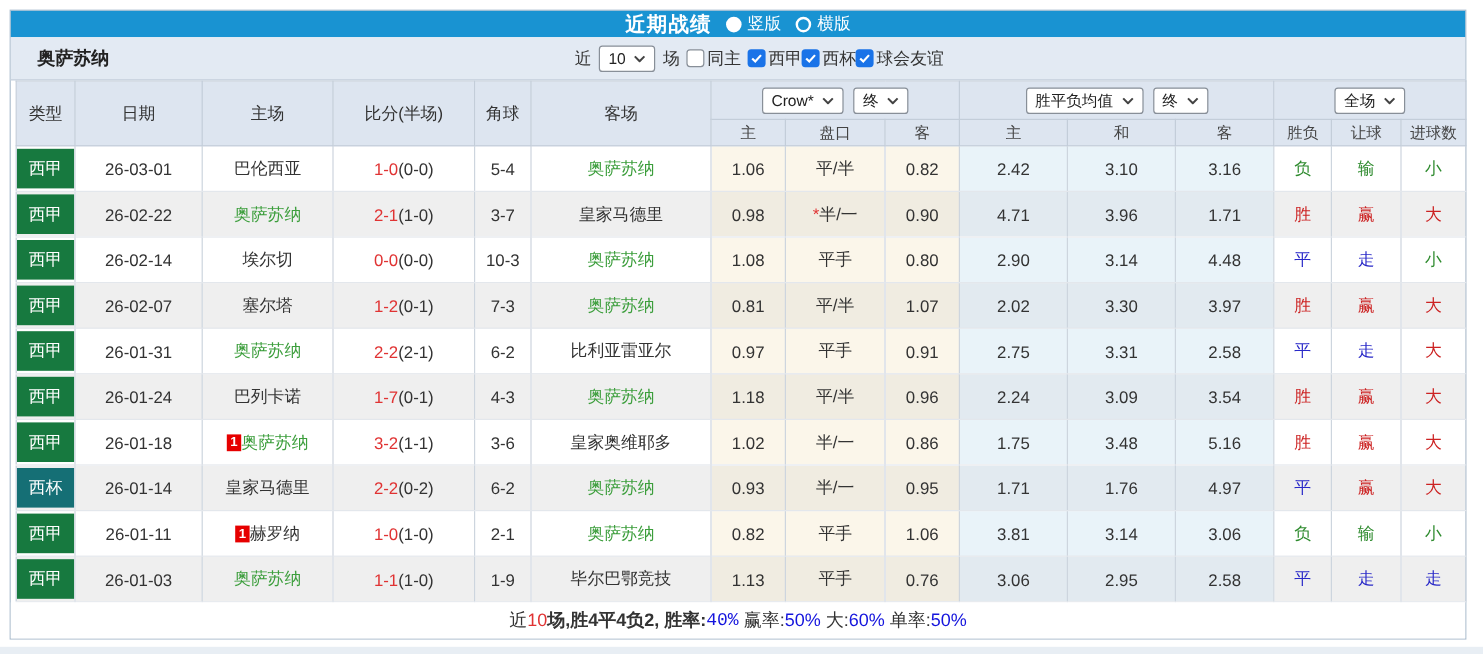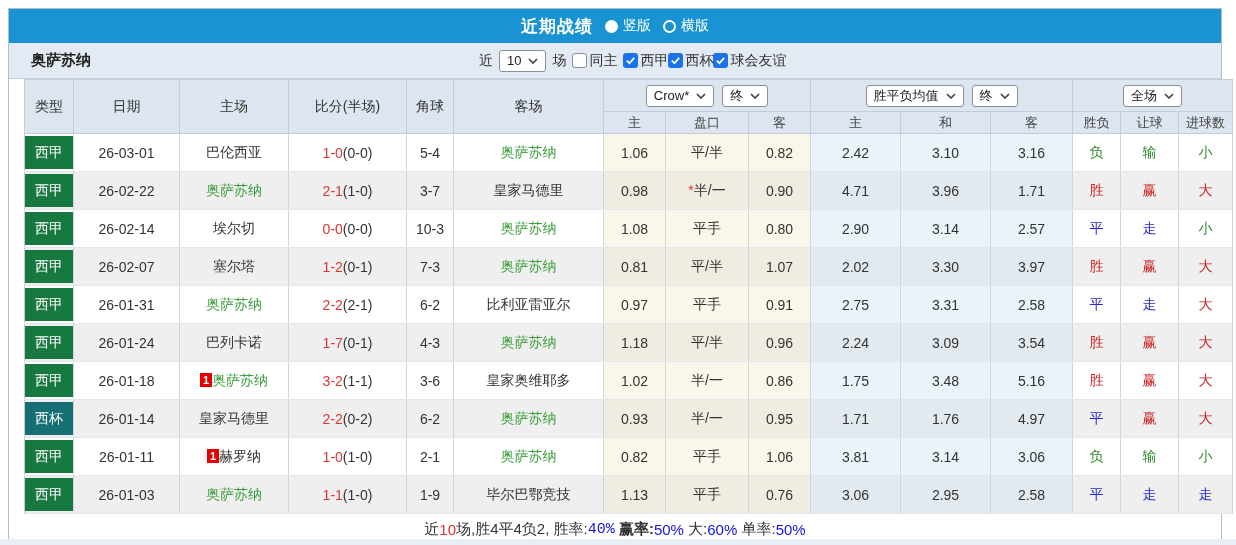--- a/index.html
+++ b/index.html
@@ -10,21 +10,21 @@
     font-family:"Liberation Sans","DejaVu Sans",sans-serif;
   }
   .widget {
     position:absolute; left:8px; top:8px; width:1214px;
     background:#fff; border:1px solid #adbfcf;
   }
   .bottom-strip { position:absolute; left:0; top:539px; width:1236px; height:6px; background:#e8eef4; }
 
   
   .title-bar {
-    height:34px; background:#1993d2;
+    height:22px; background:#1993d2;
     display:flex; align-items:center; justify-content:center; gap:12px;
   }
   .panel-title { color:#fff; font-weight:bold; font-size:17px; letter-spacing:1px; }
   .radio-opt { display:flex; align-items:center; gap:5px; color:#fff; font-size:14px; cursor:pointer; }
   .radio-filled { width:13px; height:13px; border-radius:50%; background:#fff; }
   .radio-hollow { width:13px; height:13px; border-radius:50%; border:2px solid #fff; background:transparent; }
 
   
   .toolbar {
     height:36px; background:#e3eaf3; position:relative;
@@ -40,21 +40,21 @@
   .chev { flex:0 0 auto; }
   .cb {
     width:15px; height:15px; border-radius:3px;
     display:inline-flex; align-items:center; justify-content:center; cursor:pointer; flex:0 0 auto;
   }
   .cb-checked { background:#1a73e8; }
   .cb-unchecked { background:#fff; border:1px solid #888f98; }
   .filter-item { display:inline-flex; align-items:center; gap:2px; cursor:pointer; }
 
   
-  table { border-collapse:collapse; table-layout:fixed; width:1208px; margin:0 15px; border:1px solid #c3cdd9; }
+  table { border-collapse:collapse; table-layout:fixed; width:1208px; margin:0 4px; border:1px solid #c3cdd9; }
   thead th {
     background:#dde5f0; font-weight:normal; font-size:14px; color:#333;
     border:1px solid #c3cdd9; padding:0; text-align:center;
   }
   tr.drop-row th { height:32px; }
   tr.sub-row th { height:22px; font-size:13px; color:#444; }
   .dd-cluster { display:flex; align-items:center; justify-content:center; gap:8px; }
 
   tbody tr { height:37.5px; }
   tbody tr:nth-child(odd)  { background:#ffffff; }
@@ -284,21 +284,21 @@
           <td>26-02-14</td>
           <td><span class="">埃尔切</span></td>
           <td><span class="score-main">0-0</span><span class="score-half">(0-0)</span></td>
           <td>10-3</td>
           <td><span class="team-green">奥萨苏纳</span></td>
           <td class="crow">1.08</td>
           <td class="crow"><span>平手</span></td>
           <td class="crow">0.80</td>
           <td class="avg">2.90</td>
           <td class="avg">3.14</td>
-          <td class="avg">2.57</td>
+          <td class="avg">4.48</td>
           <td class="res res-blue">平</td>
           <td class="res res-blue">走</td>
           <td class="res res-green">小</td>
         </tr>
         <tr>
           <td class="col-type">
             <div class="type-chip liga">西甲</div>
           </td>
           <td>26-02-07</td>
           <td><span class="">塞尔塔</span></td>
@@ -428,23 +428,23 @@
           <td class="res res-blue">平</td>
           <td class="res res-blue">走</td>
           <td class="res res-blue">走</td>
         </tr>
       </tbody>
   </table>
 
   <div class="footer" id="footer">
       <span class="fc-dark" style="white-space: pre;">近</span>
       <span class="fc-red" style="white-space: pre;">10</span>
-      <span class="fc-dark" style="white-space: pre;">场,胜4平4负2, 胜率:</span>
+      <span class="fc-dark" style="white-space: pre; font-weight: bold;">场,胜4平4负2, 胜率:</span>
       <span class="fc-blue" style="white-space: pre; font-family: Liberation Mono, monospace;">40%</span>
-      <span class="fc-dark" style="white-space: pre; font-weight: bold;"> 赢率:</span>
+      <span class="fc-dark" style="white-space: pre;"> 赢率:</span>
       <span class="fc-blue" style="white-space: pre;">50%</span>
       <span class="fc-dark" style="white-space: pre;"> 大:</span>
       <span class="fc-blue" style="white-space: pre;">60%</span>
       <span class="fc-dark" style="white-space: pre;"> 单率:</span>
       <span class="fc-blue" style="white-space: pre;">50%</span>
     </div>
 </div>
 
 <div class="bottom-strip"></div>
 

